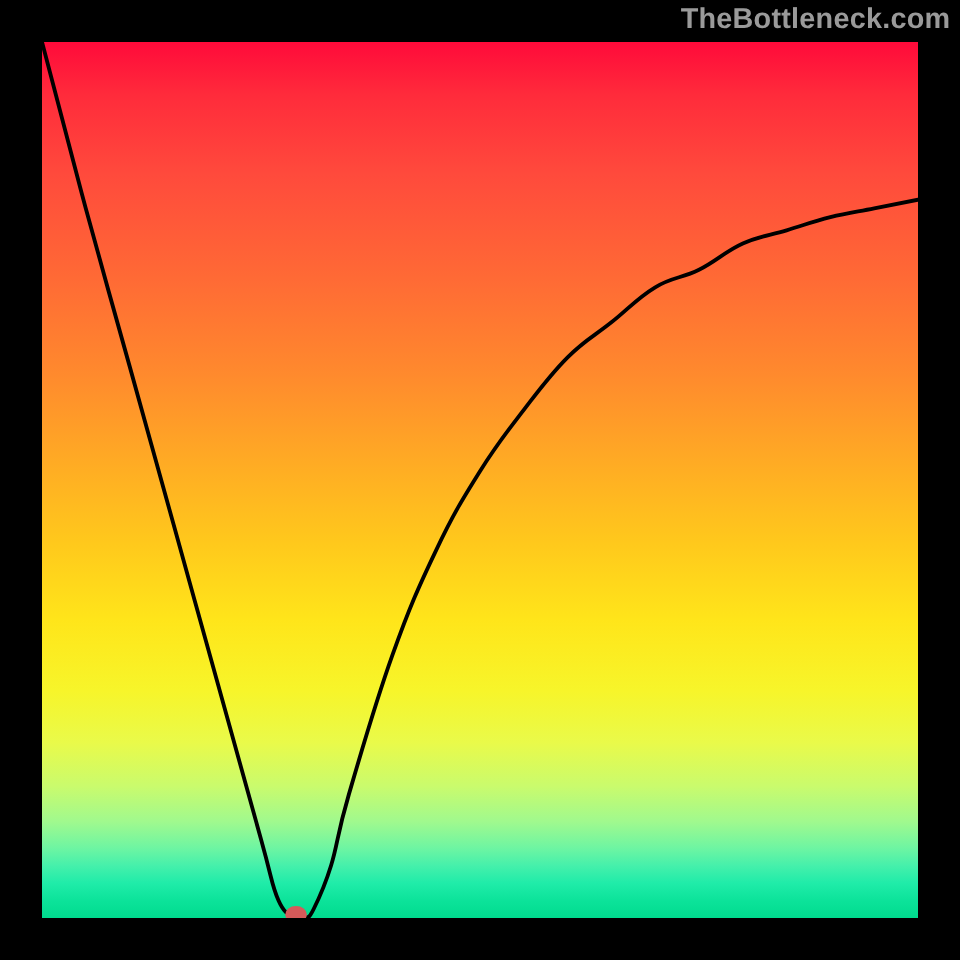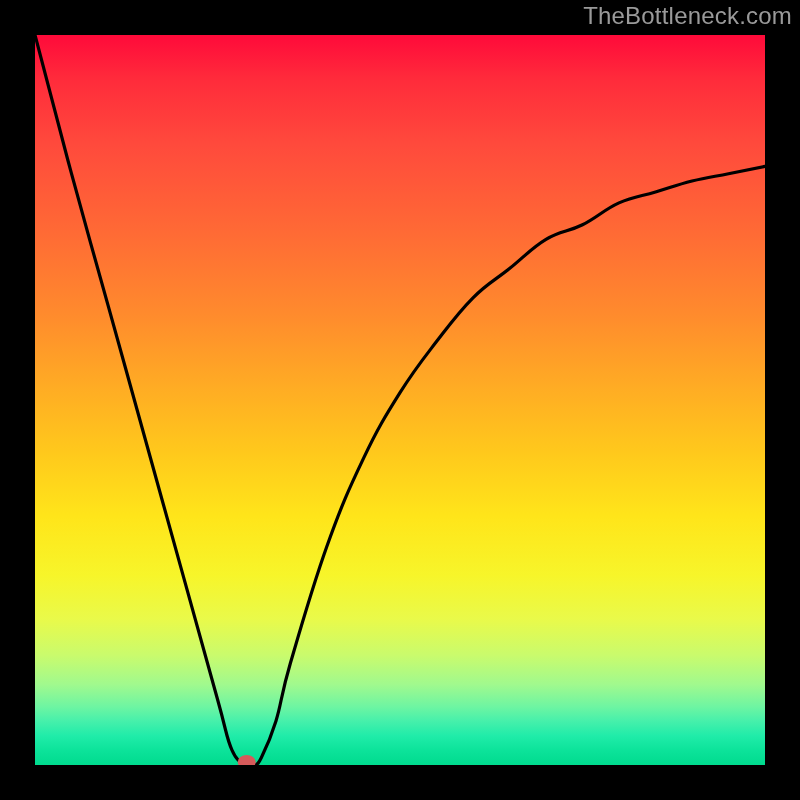--- a/index.html
+++ b/index.html
@@ -50,21 +50,21 @@
     left: 0;
     top: 0;
     width: 730px;
     height: 730px;
   }
   .watermark {
     position: absolute;
     top: 2px;
     right: 8px;
     font-size: 24px;
-    font-weight: 400;
+    font-weight: 700;
     color: #9a9a9a;
     letter-spacing: 0.2px;
     font-family: Arial, Helvetica, sans-serif;
   }
 </style>
 </head>
 <body>
 
 <div class="frame">
   <div class="watermark">TheBottleneck.com</div>

